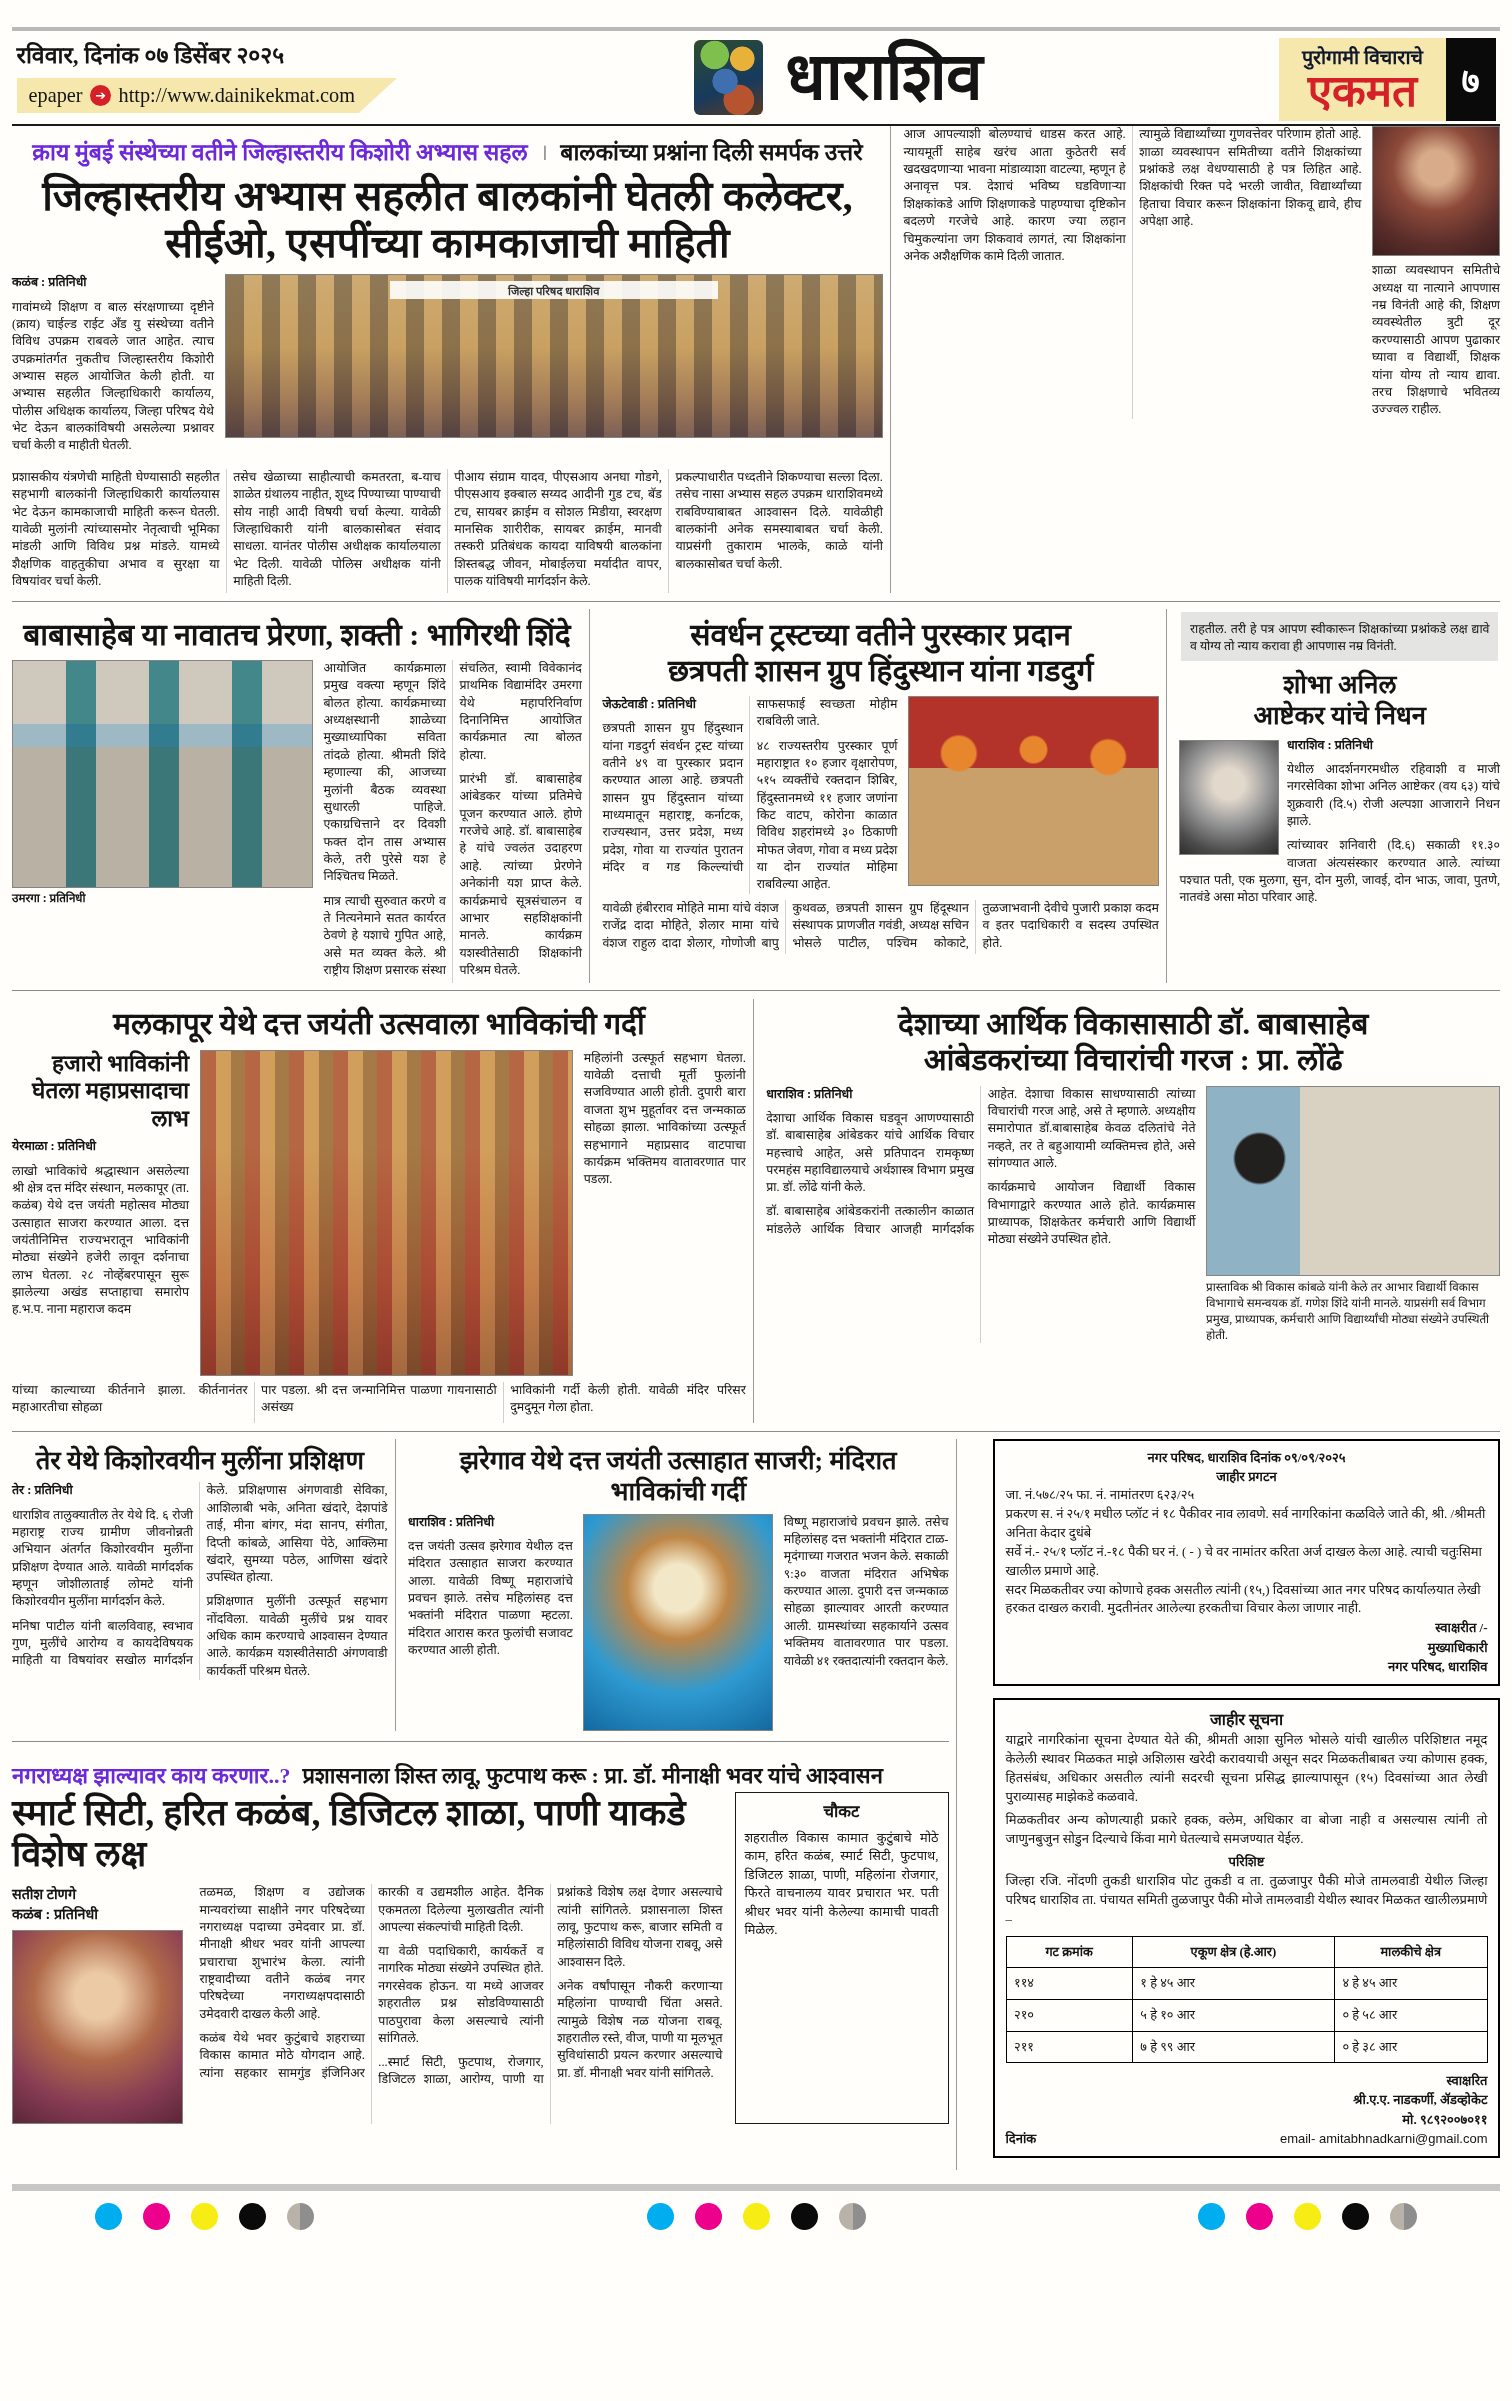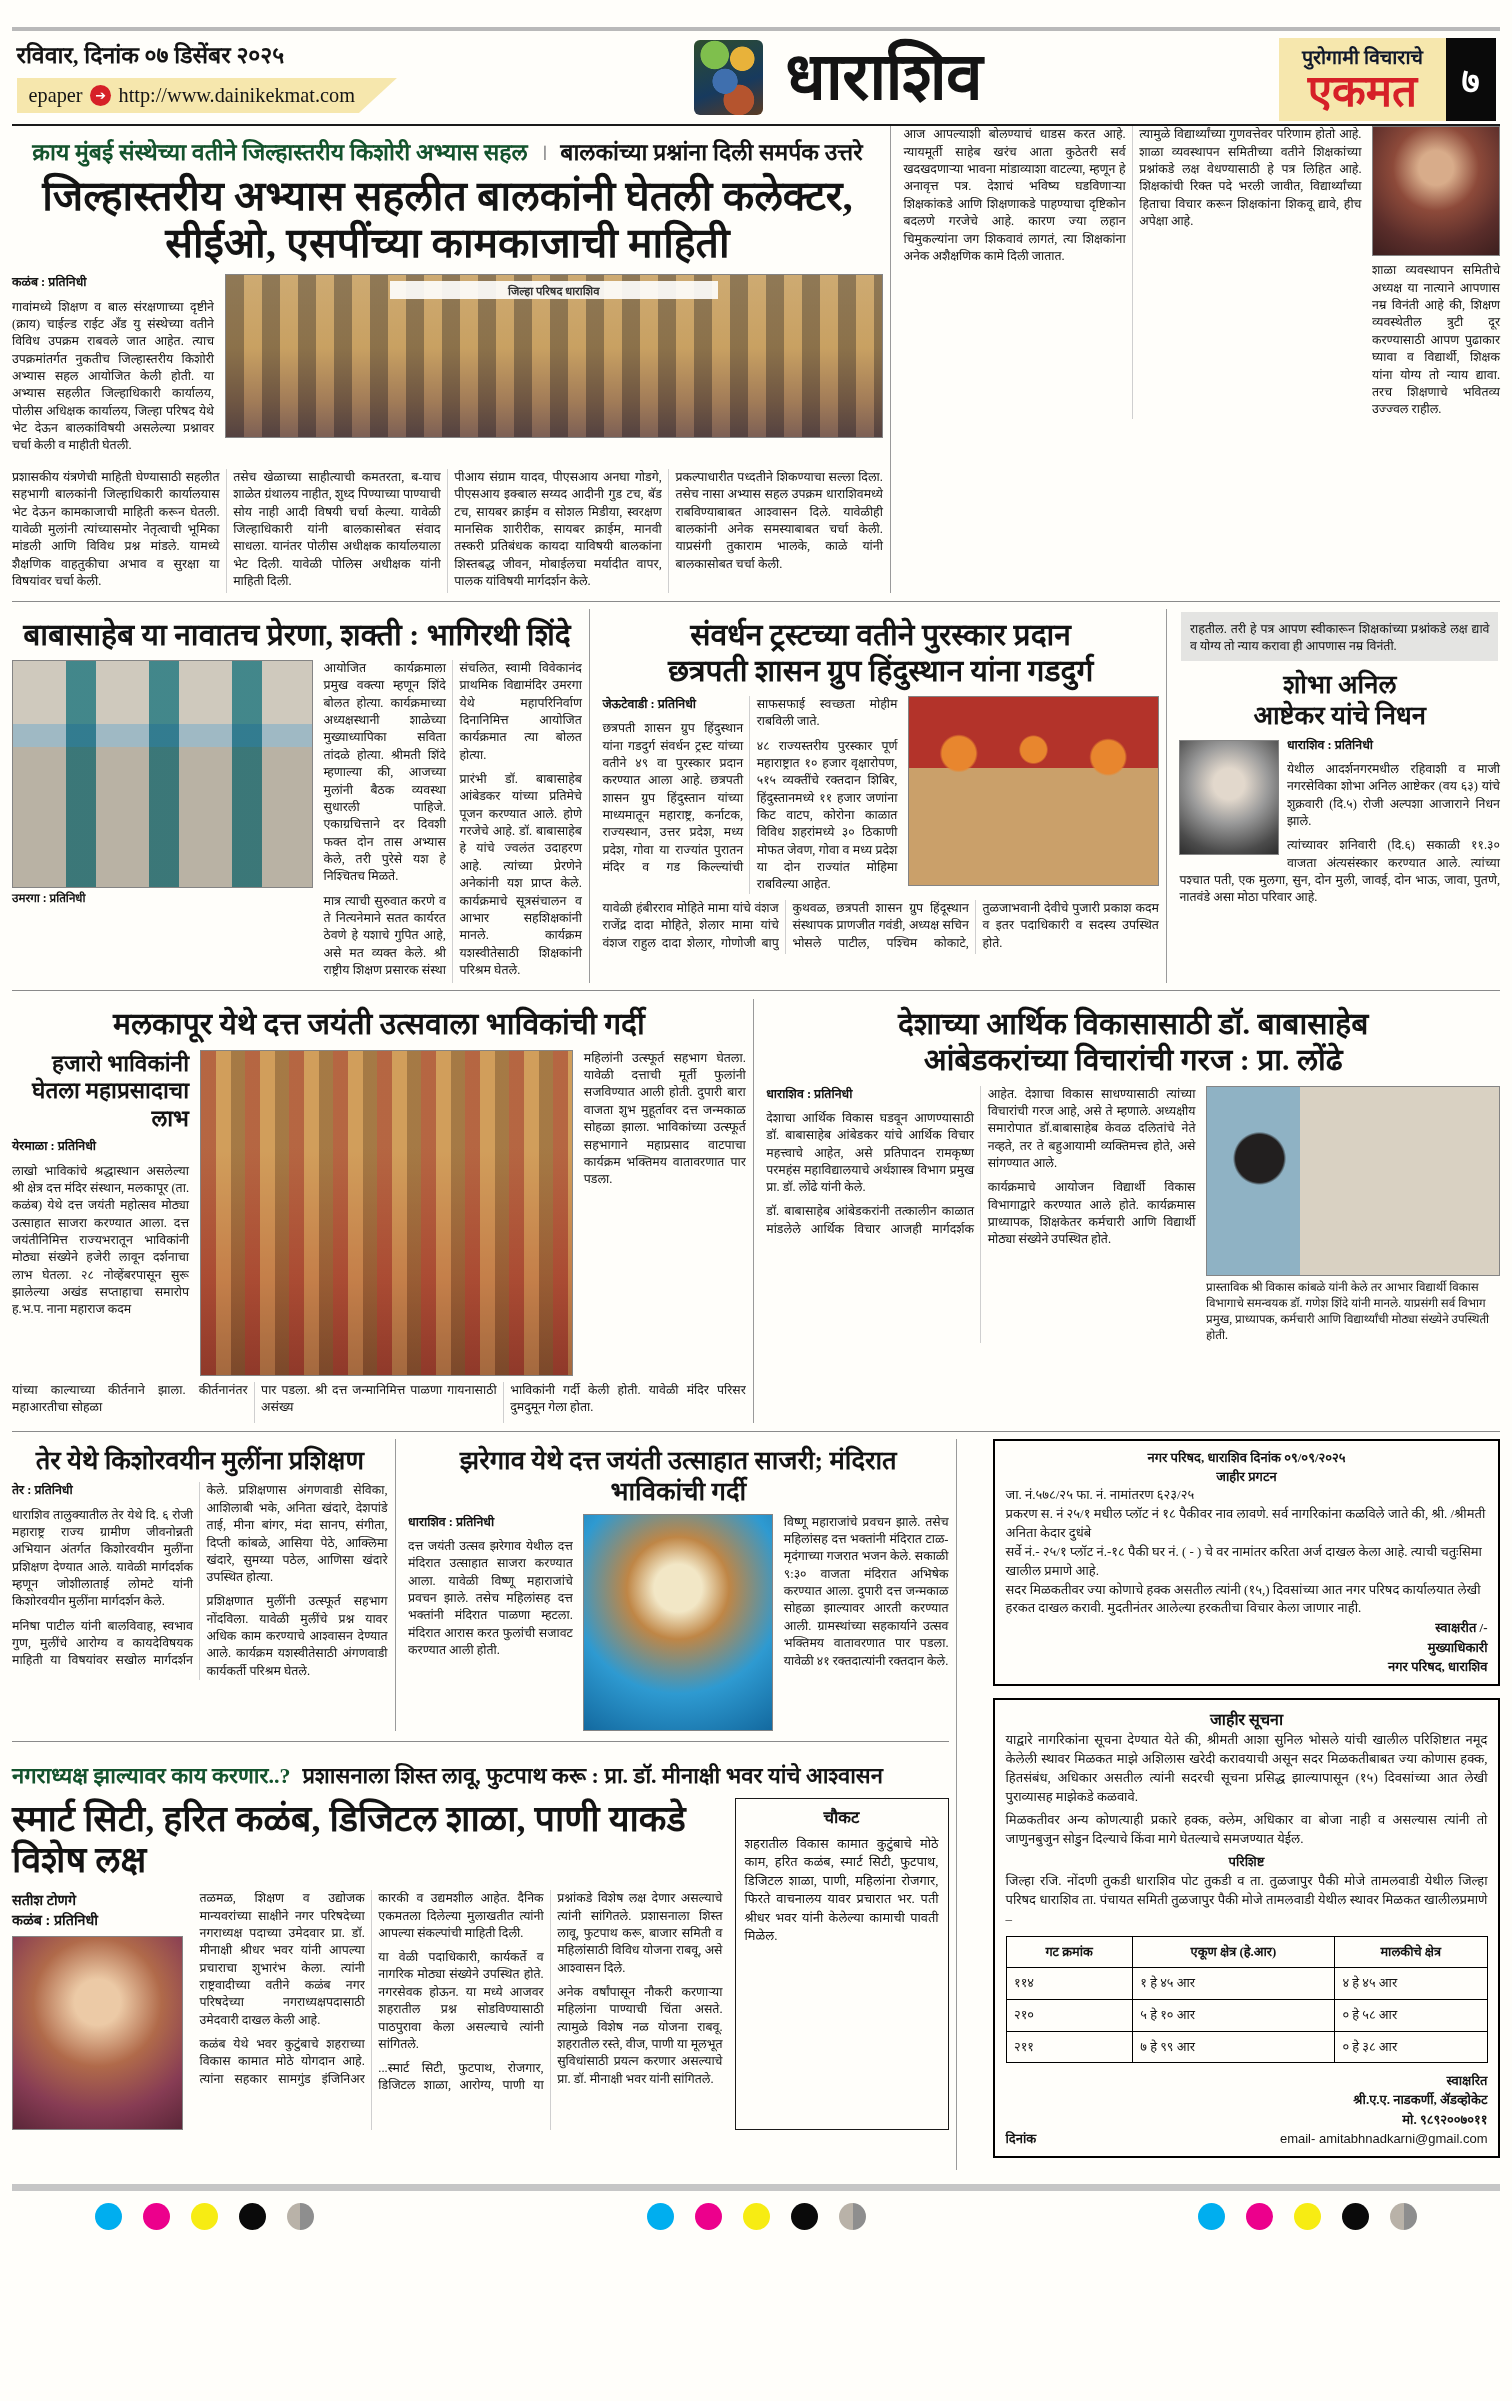--- a/index.html
+++ b/index.html
@@ -28,21 +28,21 @@
   .hdr-right{display:flex;align-items:stretch;margin-top:3px;}
   .brandbox{background:#f6e7ad;text-align:center;padding:4.5px 22.6px 7.5px;}
   .tagline{color:#0f172a;font-size:19.6px;font-weight:700;}
   .brand{color:#d62028;font-size:44px;font-weight:700;line-height:1;}
   .pageno{background:#0a0a0a;color:#fff;font-size:35px;min-width:50px;display:flex;
           align-items:center;justify-content:center;font-weight:700;}
   .rule{border-top:2.3px solid #1a1a1a;margin:1.5px 0 0;}
   
   .kicker{display:flex;justify-content:center;align-items:baseline;gap:12px;
           font-size:23px;font-weight:700;padding:9px 0 3px;}
-  .kicker .red{color:#14532d;font-family:Liberation Serif, serif;}
+  .kicker .red{color:#6d28d9;font-family:Liberation Serif, serif;}
   .ksep{color:#9a9a9a;font-weight:400;}
   .h-xl{font-size:41px;line-height:1.14;font-weight:700;text-align:center;margin:3px 30px 7.5px;}
   .h-lg{font-size:30px;line-height:1.2;font-weight:700;text-align:center;margin:7.5px 6px;}
   .h-md{font-size:25.6px;line-height:1.22;font-weight:700;text-align:center;margin:6px 3px;}
   .banner{background:#0b0b0b;color:#fff;text-align:center;padding:10.5px 7.5px;
           font-size:28px;font-weight:700;line-height:1.3;margin:9px 3px 7.5px;}
   .bt{font-size:12.4px;line-height:1.4;text-align:justify;}
   .bt p{margin:0 0 6.8px;}
   .c2{column-count:2;column-gap:13.6px;column-rule:0.8px solid #cfcfcf;}
   .c3{column-count:3;column-gap:13.6px;column-rule:0.8px solid #cfcfcf;}
@@ -289,21 +289,21 @@
             </div>
           </div>
         </div>
       </div>
 
       <div class="krow" style="margin-top:10.5px;">
         <div class="kicker" style="justify-content:flex-start;font-size:22px;">
           <span class="red">नगराध्यक्ष झाल्यावर काय करणार..?</span>
           <span>प्रशासनाला शिस्त लावू, फुटपाथ करू : प्रा. डॉ. मीनाक्षी भवर यांचे आश्वासन</span>
         </div>
-        <div class="flexrow" style="gap:12px;margin-top:6px;">
+        <div class="flexrow" style="gap:12px;margin-top:0;">
           <div style="flex:1;min-width:0;">
             <div class="h-xl" style="text-align:left;margin:1.5px 0 9px;font-size:36px;">स्मार्ट सिटी, हरित कळंब, डिजिटल शाळा, पाणी याकडे विशेष लक्ष</div>
             <div class="flexrow" style="gap:10.5px;">
               <div style="width:177px;flex:none;">
                 <div class="byline">सतीश टोणगे</div>
                 <div class="byline">कळंब : प्रतिनिधी</div>
                 <div class="photo ph-woman" style="width:169px;height:192px;margin-top:6px;"></div>
               </div>
               <div class="bt c3" style="flex:1;">
                 <p>तळमळ, शिक्षण व उद्योजक मान्यवरांच्या साक्षीने नगर परिषदेच्या नगराध्यक्ष पदाच्या उमेदवार प्रा. डॉ. मीनाक्षी श्रीधर भवर यांनी आपल्या प्रचाराचा शुभारंभ केला. त्यांनी राष्ट्रवादीच्या वतीने कळंब नगर परिषदेच्या नगराध्यक्षपदासाठी उमेदवारी दाखल केली आहे.</p>

